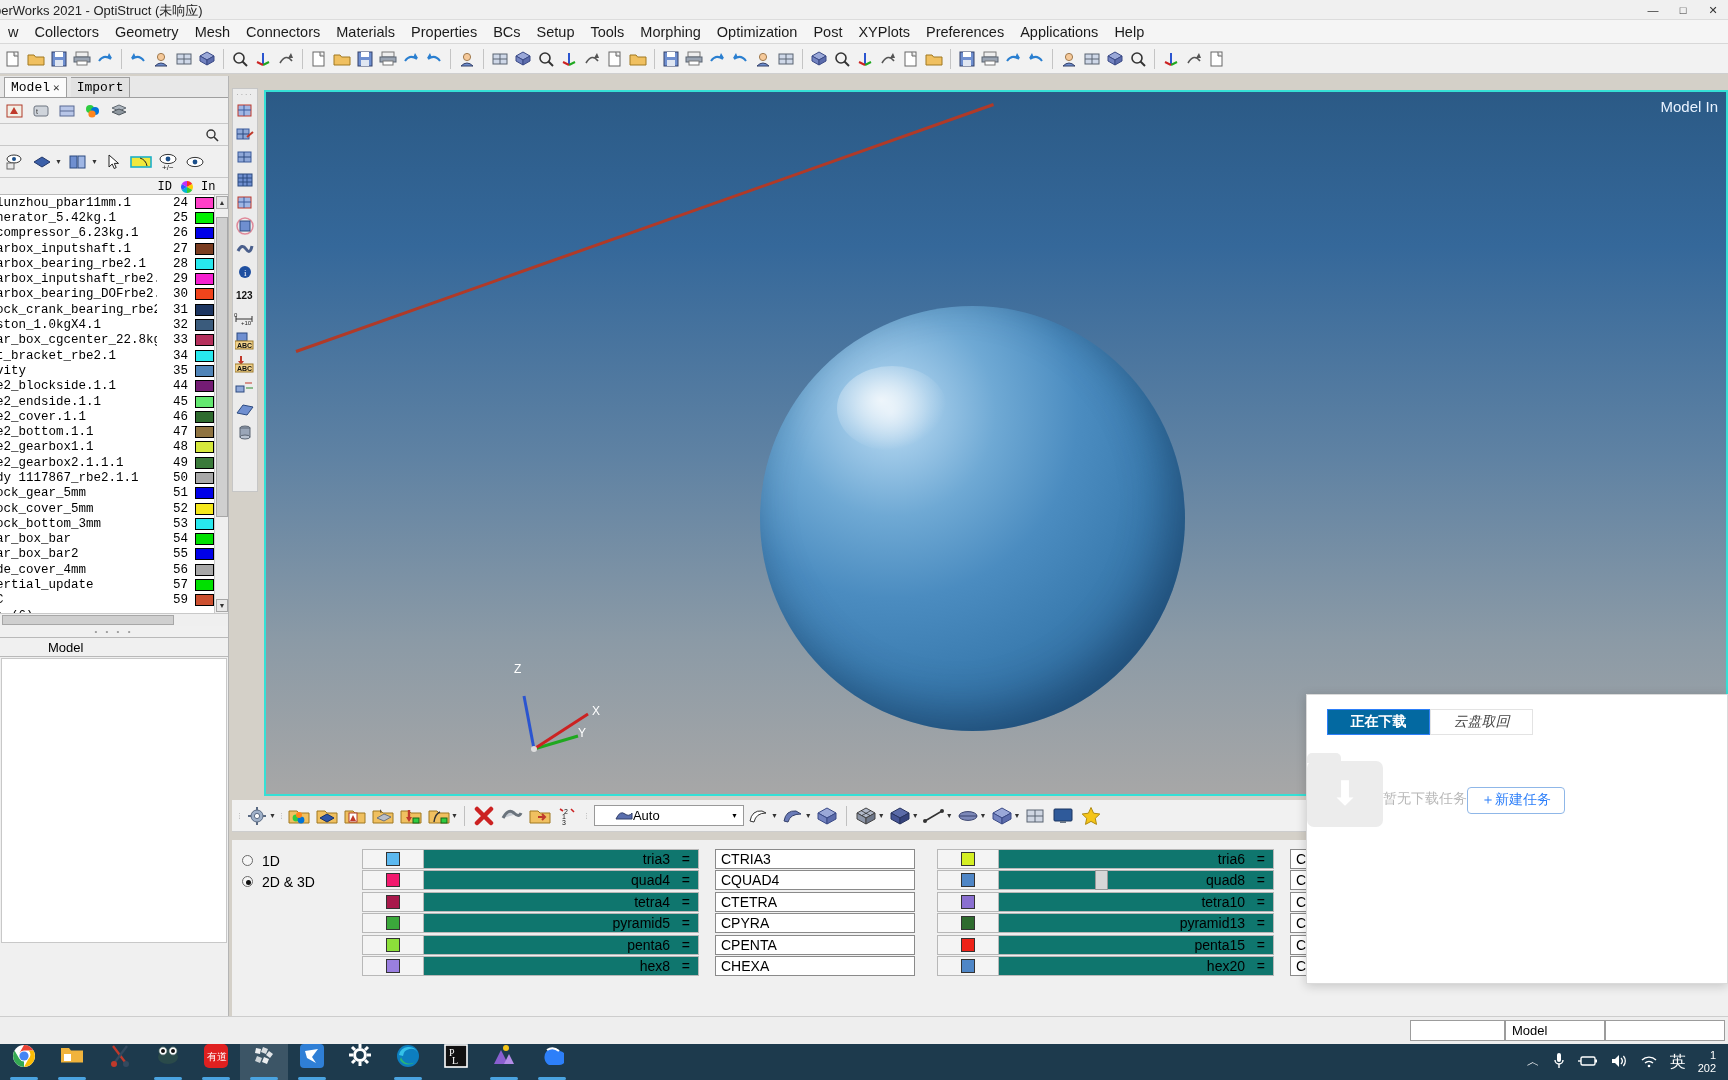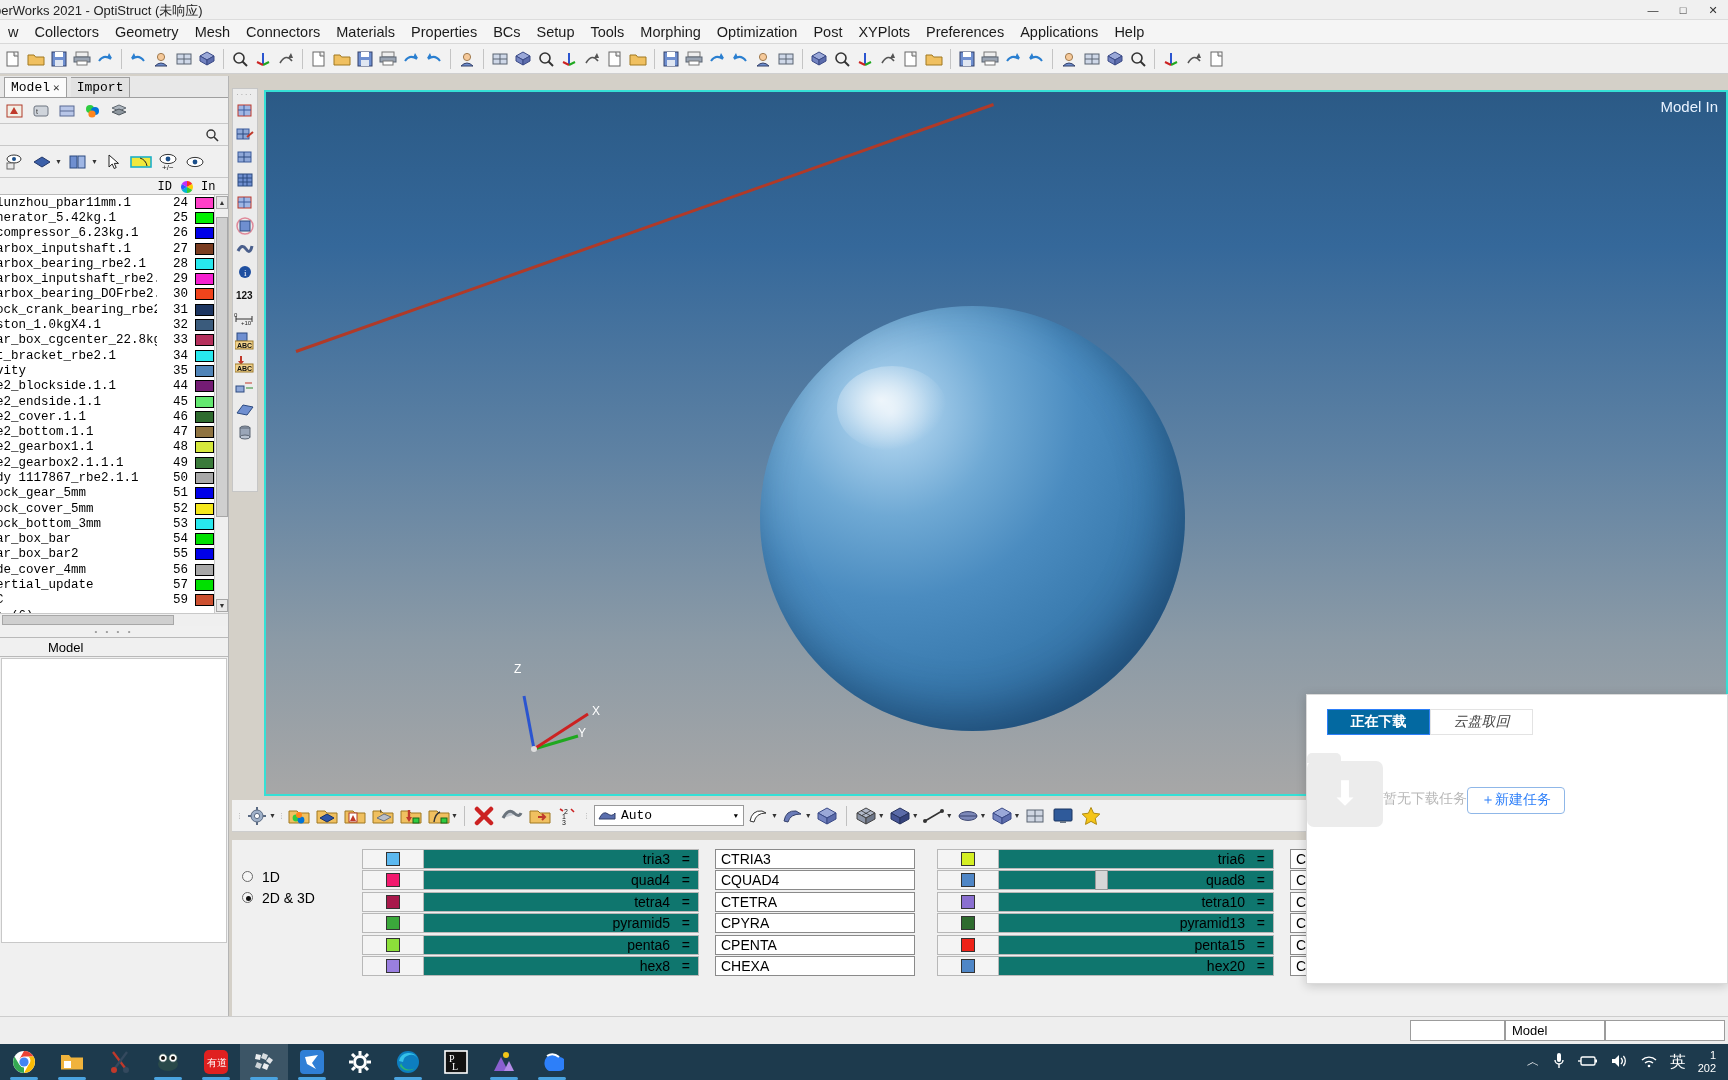--- a/index.html
+++ b/index.html
@@ -132,30 +132,30 @@
   .elemtoolbar {
     position:absolute; left:232px; top:800px; width:1496px; height:32px;
     background:#f1f1f1; border-bottom:1px solid #cdcdcd;
     display:flex; align-items:center; gap:2px; padding-left:4px;
   }
   .et-ico { width:26px; height:26px; display:flex; align-items:center; justify-content:center; font-size:14px; }
   .et-sep { width:1px; height:20px; background:#c0c0c0; margin:0 4px; }
   .et-dots { color:#a0a0a0; font-size:7px; letter-spacing:1px; width:6px; }
   .et-combo {
     width:150px; height:21px; background:#fff; border:1px solid #999; display:flex;
-    align-items:center; font-size:13px; padding-left:3px; gap:5px; margin-left:3px;font-family:Liberation Mono, monospace;
+    align-items:center; font-size:13px; padding-left:20px; margin-left:3px;
   }
   .et-combo .arrow{ margin-left:auto; font-size:7px; padding-right:5px; }
 
   
   .elempanel {
     position:absolute; left:232px; top:840px; width:1496px; height:176px;
     background:#f0f0f0;
   }
-  .radio-col { position:absolute; left:10px; top:26px; width:100px; }
+  .radio-col { position:absolute; left:10px; top:10px; width:100px; }
   .rline { display:flex; align-items:center; gap:9px; height:21px; font-size:14px; }
   .radio { width:11px; height:11px; border:1px solid #6a6a6a; border-radius:50%; background:#f6f6f6; position:relative; }
   .radio.on::after{ content:""; position:absolute; left:2.5px; top:2.5px; width:5px; height:5px; border-radius:50%; background:#111; }
 
   .etable { position:absolute; top:8px; }
   .erow { display:flex; height:21.5px; align-items:center; }
   .e-sw-cell { width:62px; height:20px; border:1px solid #b8b8b8; background:#f4f4f4;
      display:flex; align-items:center; justify-content:center; }
   .e-sw { width:14px; height:14px; border:1px solid #333; }
   .e-name { width:275px; height:20px; border:1px solid #b8b8b8; border-left:none; background:#0f766e;
@@ -194,21 +194,21 @@
     background:#eeeeee; border-top:1px solid #cdcdcd;
   }
   .sbox { position:absolute; height:21px; border:1px solid #9c9c9c; background:#fff; top:3px;
      display:flex; align-items:center; padding-left:6px; font-size:13px; }
 
   
   .taskbar {
     position:absolute; left:0; top:1044px; width:1728px; height:36px;
     background:#1d3a4d; display:flex; align-items:center;
   }
-  .tb-app { width:48px; height:36px; display:flex; align-items:center; justify-content:center; position:relative; }
+  .tb-app { width:48px; height:36px; display:flex; justify-content:center; position:relative; }
   .tb-app.activebg { background:rgba(255,255,255,.14); }
   .tb-app .underline { position:absolute; bottom:0; left:10px; width:28px; height:3px; background:#4aa3e0; border-radius:2px; }
   .tray { margin-left:auto; display:flex; align-items:center; gap:12px; padding-right:12px; color:#fff; font-size:13px; }
   .clock { display:flex; flex-direction:column; align-items:flex-end; font-size:11px; line-height:1.15; color:#fff; }
 </style>
 </head>
 <body>
 
 <div class="app">
 

